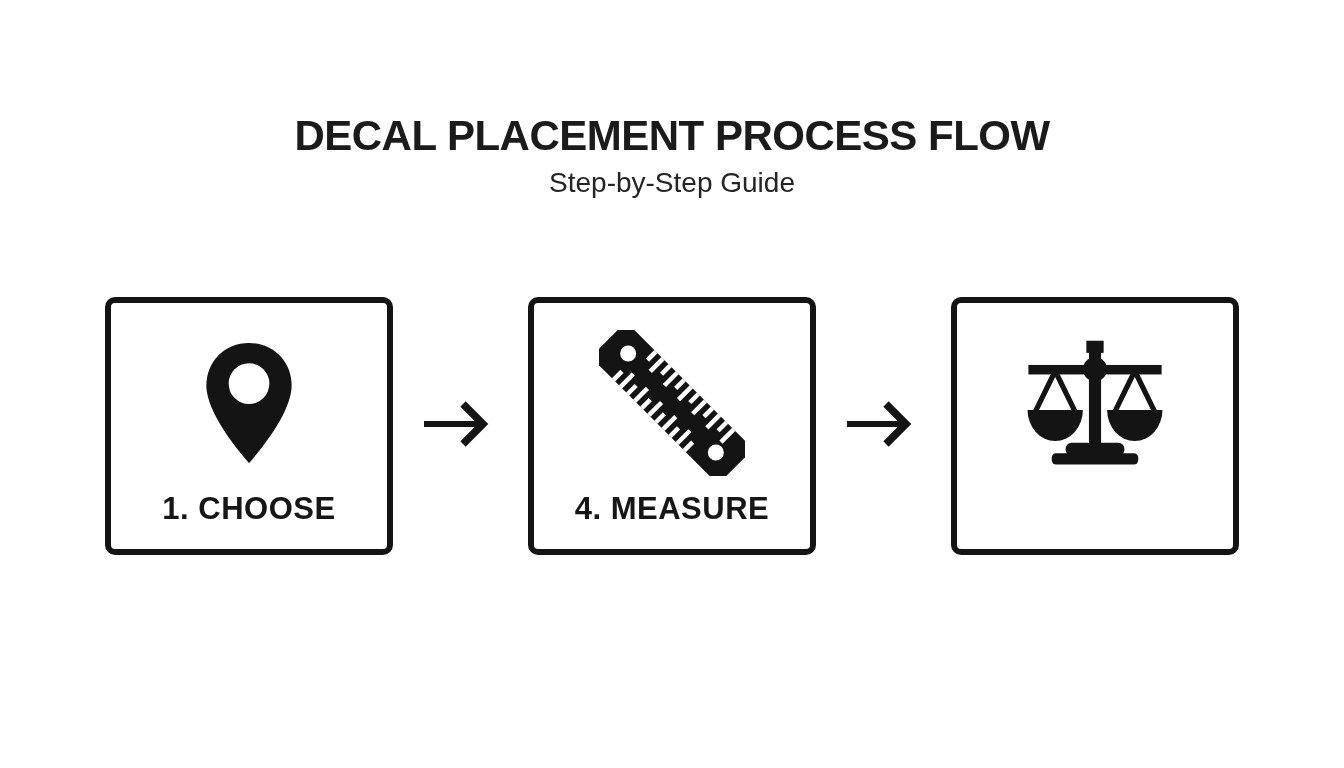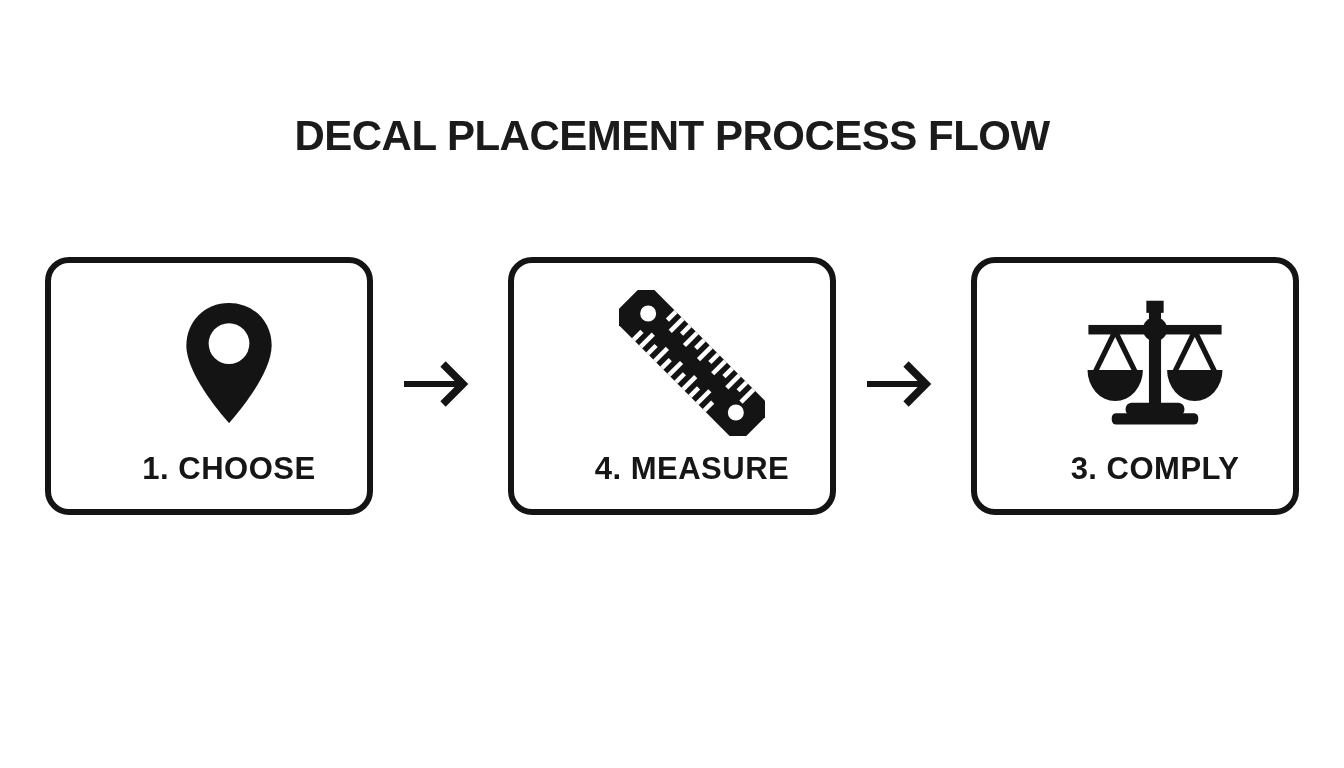--- a/index.html
+++ b/index.html
@@ -36,26 +36,25 @@
   .flow {
     display: flex;
     justify-content: center;
     align-items: center;
     margin-top: 98px;
   }
   .step-box {
     width: 276px;
     height: 246px;
     border: 6px solid #141414;
-    border-radius: 24px;
+    border-radius: 10px;
     background: #ffffff;
     display: flex;
     flex-direction: column;
     align-items: center;
-    padding-left: 40px;
   }
   .icon-zone {
     height: 160px;
     margin-top: 22px;
     display: flex;
     align-items: center;
     justify-content: center;
   }
   .step-label {
     margin-top: 6px;
@@ -73,20 +72,21 @@
     align-self: center;
   }
 </style>
 </head>
 <body>
 
 <div class="canvas">
 
   <div class="header">
     <h1 class="title">DECAL PLACEMENT PROCESS FLOW</h1>
+    <p class="subtitle">Step-by-Step Guide</p>
   </div>
 
   <div class="flow">
 
     <div class="step-box">
       <div class="icon-zone">
         <span>
           <svg width="98" height="126" viewBox="0 0 100 130" aria-hidden="true">
             <path d="M50,3 C25,3 6,22 6,47 C6,79 50,127 50,127 C50,127 94,79 94,47 C94,22 75,3 50,3 Z" fill="#141414"></path>
             <circle cx="50" cy="45" r="21" fill="#ffffff"></circle>
@@ -170,17 +170,16 @@
                 <line x1="136" y1="37" x2="159" y2="84"></line>
               </g>
               <path d="M12,82 A32,36 0 0 0 76,82 Z"></path>
               <path d="M104,82 A32,36 0 0 0 168,82 Z"></path>
               <rect x="56" y="120" width="68" height="15" rx="7"></rect>
               <rect x="40" y="132" width="100" height="13" rx="5"></rect>
             </g>
           </svg>
         </span>
       </div>
-      <div class="step-label">3. COMPLY</div>
     </div>
 
   </div>
 </div>
 
 </body></html>

